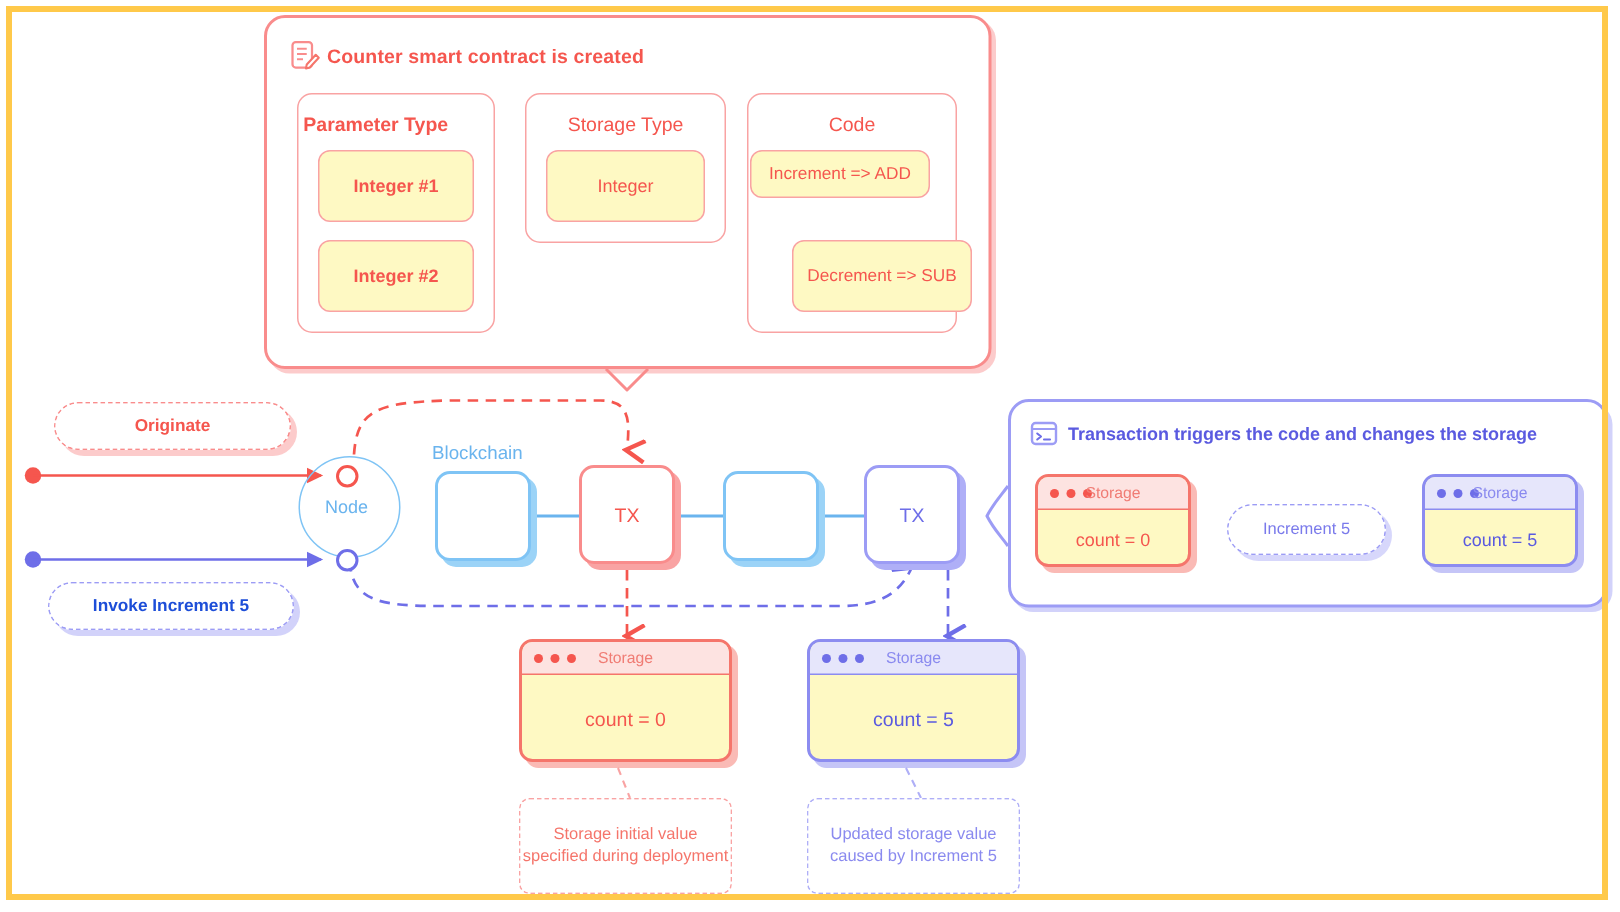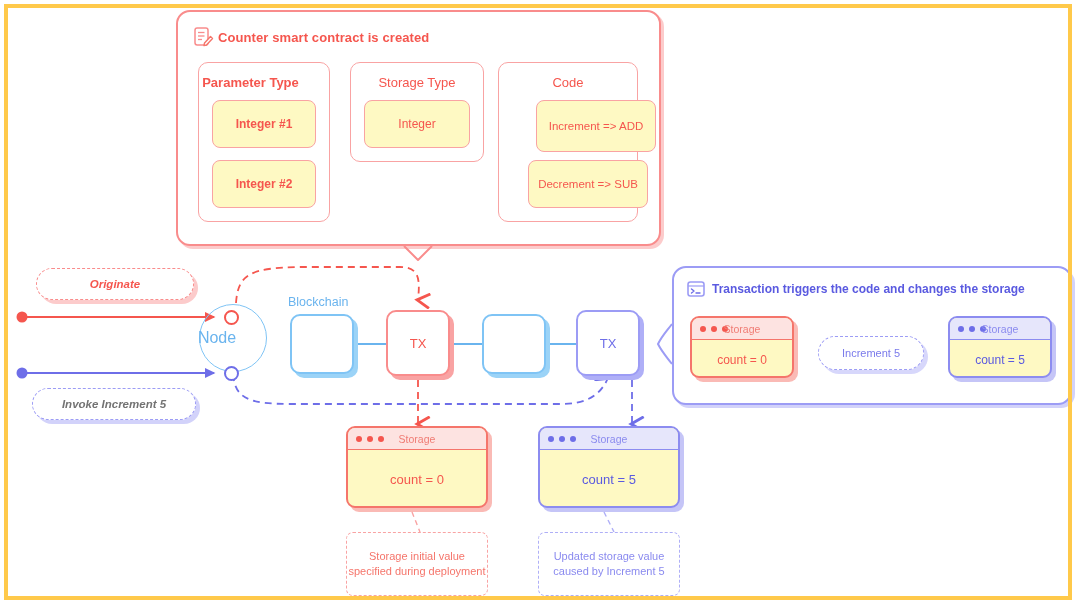--- a/index.html
+++ b/index.html
@@ -25,32 +25,32 @@
   .doc-icon{left:192px;top:26px;width:22px;height:22px;}
 
   .col{border:1.6px solid #F9A3A3;border-radius:10px;background:#fff;}
   .col-title{color:#F5564E;font-size:13px;width:100%;text-align:center;}
   .col-title.bold{font-weight:bold;}
   .chip{border:1.6px solid #F9A3A3;border-radius:8px;background:#fef9c3;
         color:#F5564E;font-size:12px;}
   .chip.bold{font-weight:bold;}
 
   
-  .pill-dash{border-radius:22px;background:#fff;font-style:italic;}
+  .pill-dash{border-radius:22px;background:#fff;}
   .pill-red{border:1.8px dashed #F98C8C;color:#F5564E;
             box-shadow:4px 4px 0 0 rgba(249,140,140,.45);}
-  .pill-purple{border:1.8px dashed #9C9CF5;color:#737373;
+  .pill-purple{border:1.8px dashed #9C9CF5;color:#1d4ed8;
             box-shadow:4px 4px 0 0 rgba(156,156,245,.45);}
   .pill-dash span{font-size:11.5px;font-weight:bold;}
 
   
   .node-circle{left:199px;top:304px;width:68px;height:68px;border-radius:50%;
                border:1.6px solid #7FC4F5;background:transparent;}
-  .node-label{left:183px;top:330px;width:68px;height:16px;color:#6AB4EE;
-              font-size:16px;}
+  .node-label{left:197px;top:330px;width:68px;height:16px;color:#6AB4EE;
+              font-size:12px;}
   .ring{border-radius:50%;background:#fff;}
   .ring-red{border:2px solid #F5564E;}
   .ring-purple{border:2px solid #6E6EE8;}
 
   
   .bc-label{left:288px;top:294px;width:100px;height:16px;color:#6AB4EE;font-size:12.5px;
             text-align:left;justify-content:flex-start;}
   .block{border-radius:10px;background:#fff;}
   .block-blue{border:2px solid #7FC4F5;box-shadow:4px 4px 0 0 #9BD3F7;}
   .block-red{border:2px solid #F98C8C;box-shadow:4px 4px 0 0 #F9A3A3;
@@ -167,21 +167,21 @@
   <div class="abs ctr col-title bold" style="left:198px;top:74px;width:105px;height:16px;">Parameter Type</div>
   <div class="abs ctr chip bold" style="left:212px;top:100px;width:104px;height:48px;">Integer #1</div>
   <div class="abs ctr chip bold" style="left:212px;top:160px;width:104px;height:48px;">Integer #2</div>
 
   <div class="abs col" style="left:350px;top:62px;width:134px;height:100px;"></div>
   <div class="abs ctr col-title" style="left:350px;top:74px;width:134px;height:16px;">Storage Type</div>
   <div class="abs ctr chip" style="left:364px;top:100px;width:106px;height:48px;">Integer</div>
 
   <div class="abs col" style="left:498px;top:62px;width:140px;height:160px;"></div>
   <div class="abs ctr col-title" style="left:498px;top:74px;width:140px;height:16px;">Code</div>
-  <div class="abs ctr chip" style="left:536px;top:100px;width:120px;height:52px;font-size:11.5px;">Increment =&gt; ADD</div>
+  <div class="abs ctr chip" style="left:500px;top:100px;width:120px;height:32px;font-size:11.5px;">Increment =&gt; ADD</div>
   <div class="abs ctr chip" style="left:528px;top:160px;width:120px;height:48px;font-size:11.5px;">Decrement =&gt; SUB</div>
 
   <div class="abs ctr pill-dash pill-red" style="left:36px;top:268px;width:158px;height:32px;">
     <span>Originate</span>
   </div>
   <div class="abs ctr pill-dash pill-purple" style="left:32px;top:388px;width:164px;height:32px;">
     <span>Invoke Increment 5</span>
   </div>
 
   <div class="abs node-circle"></div>

